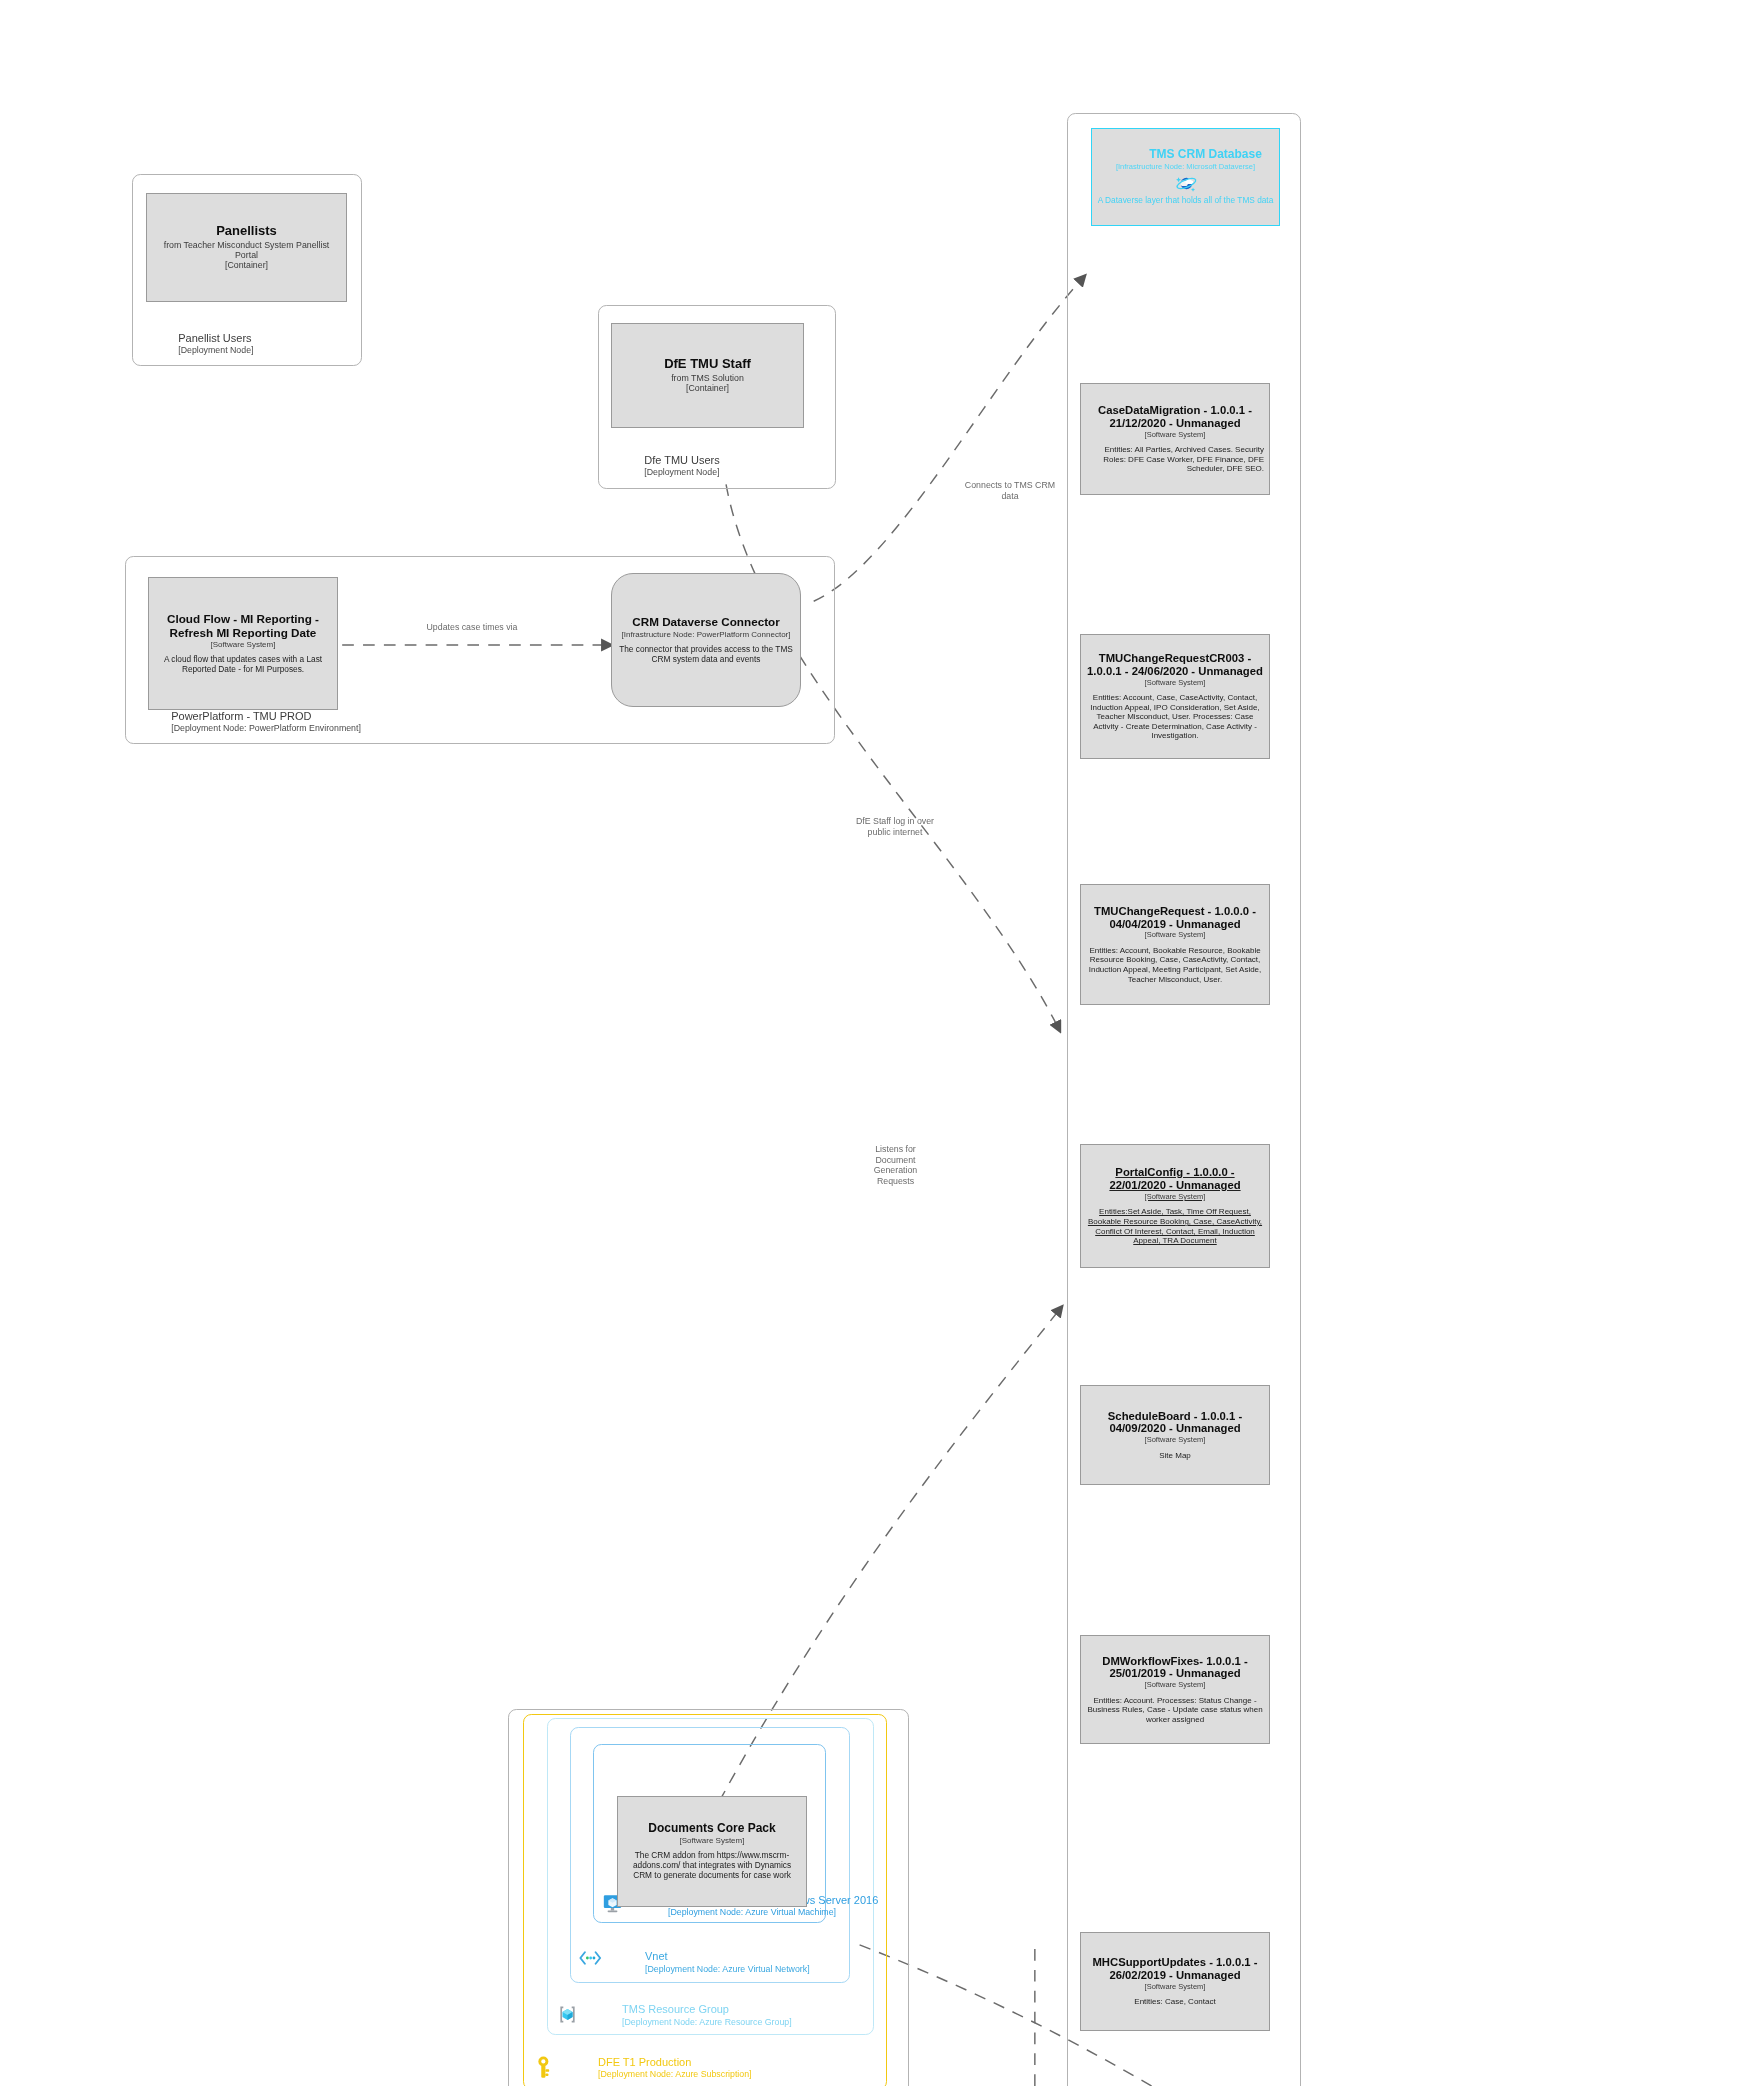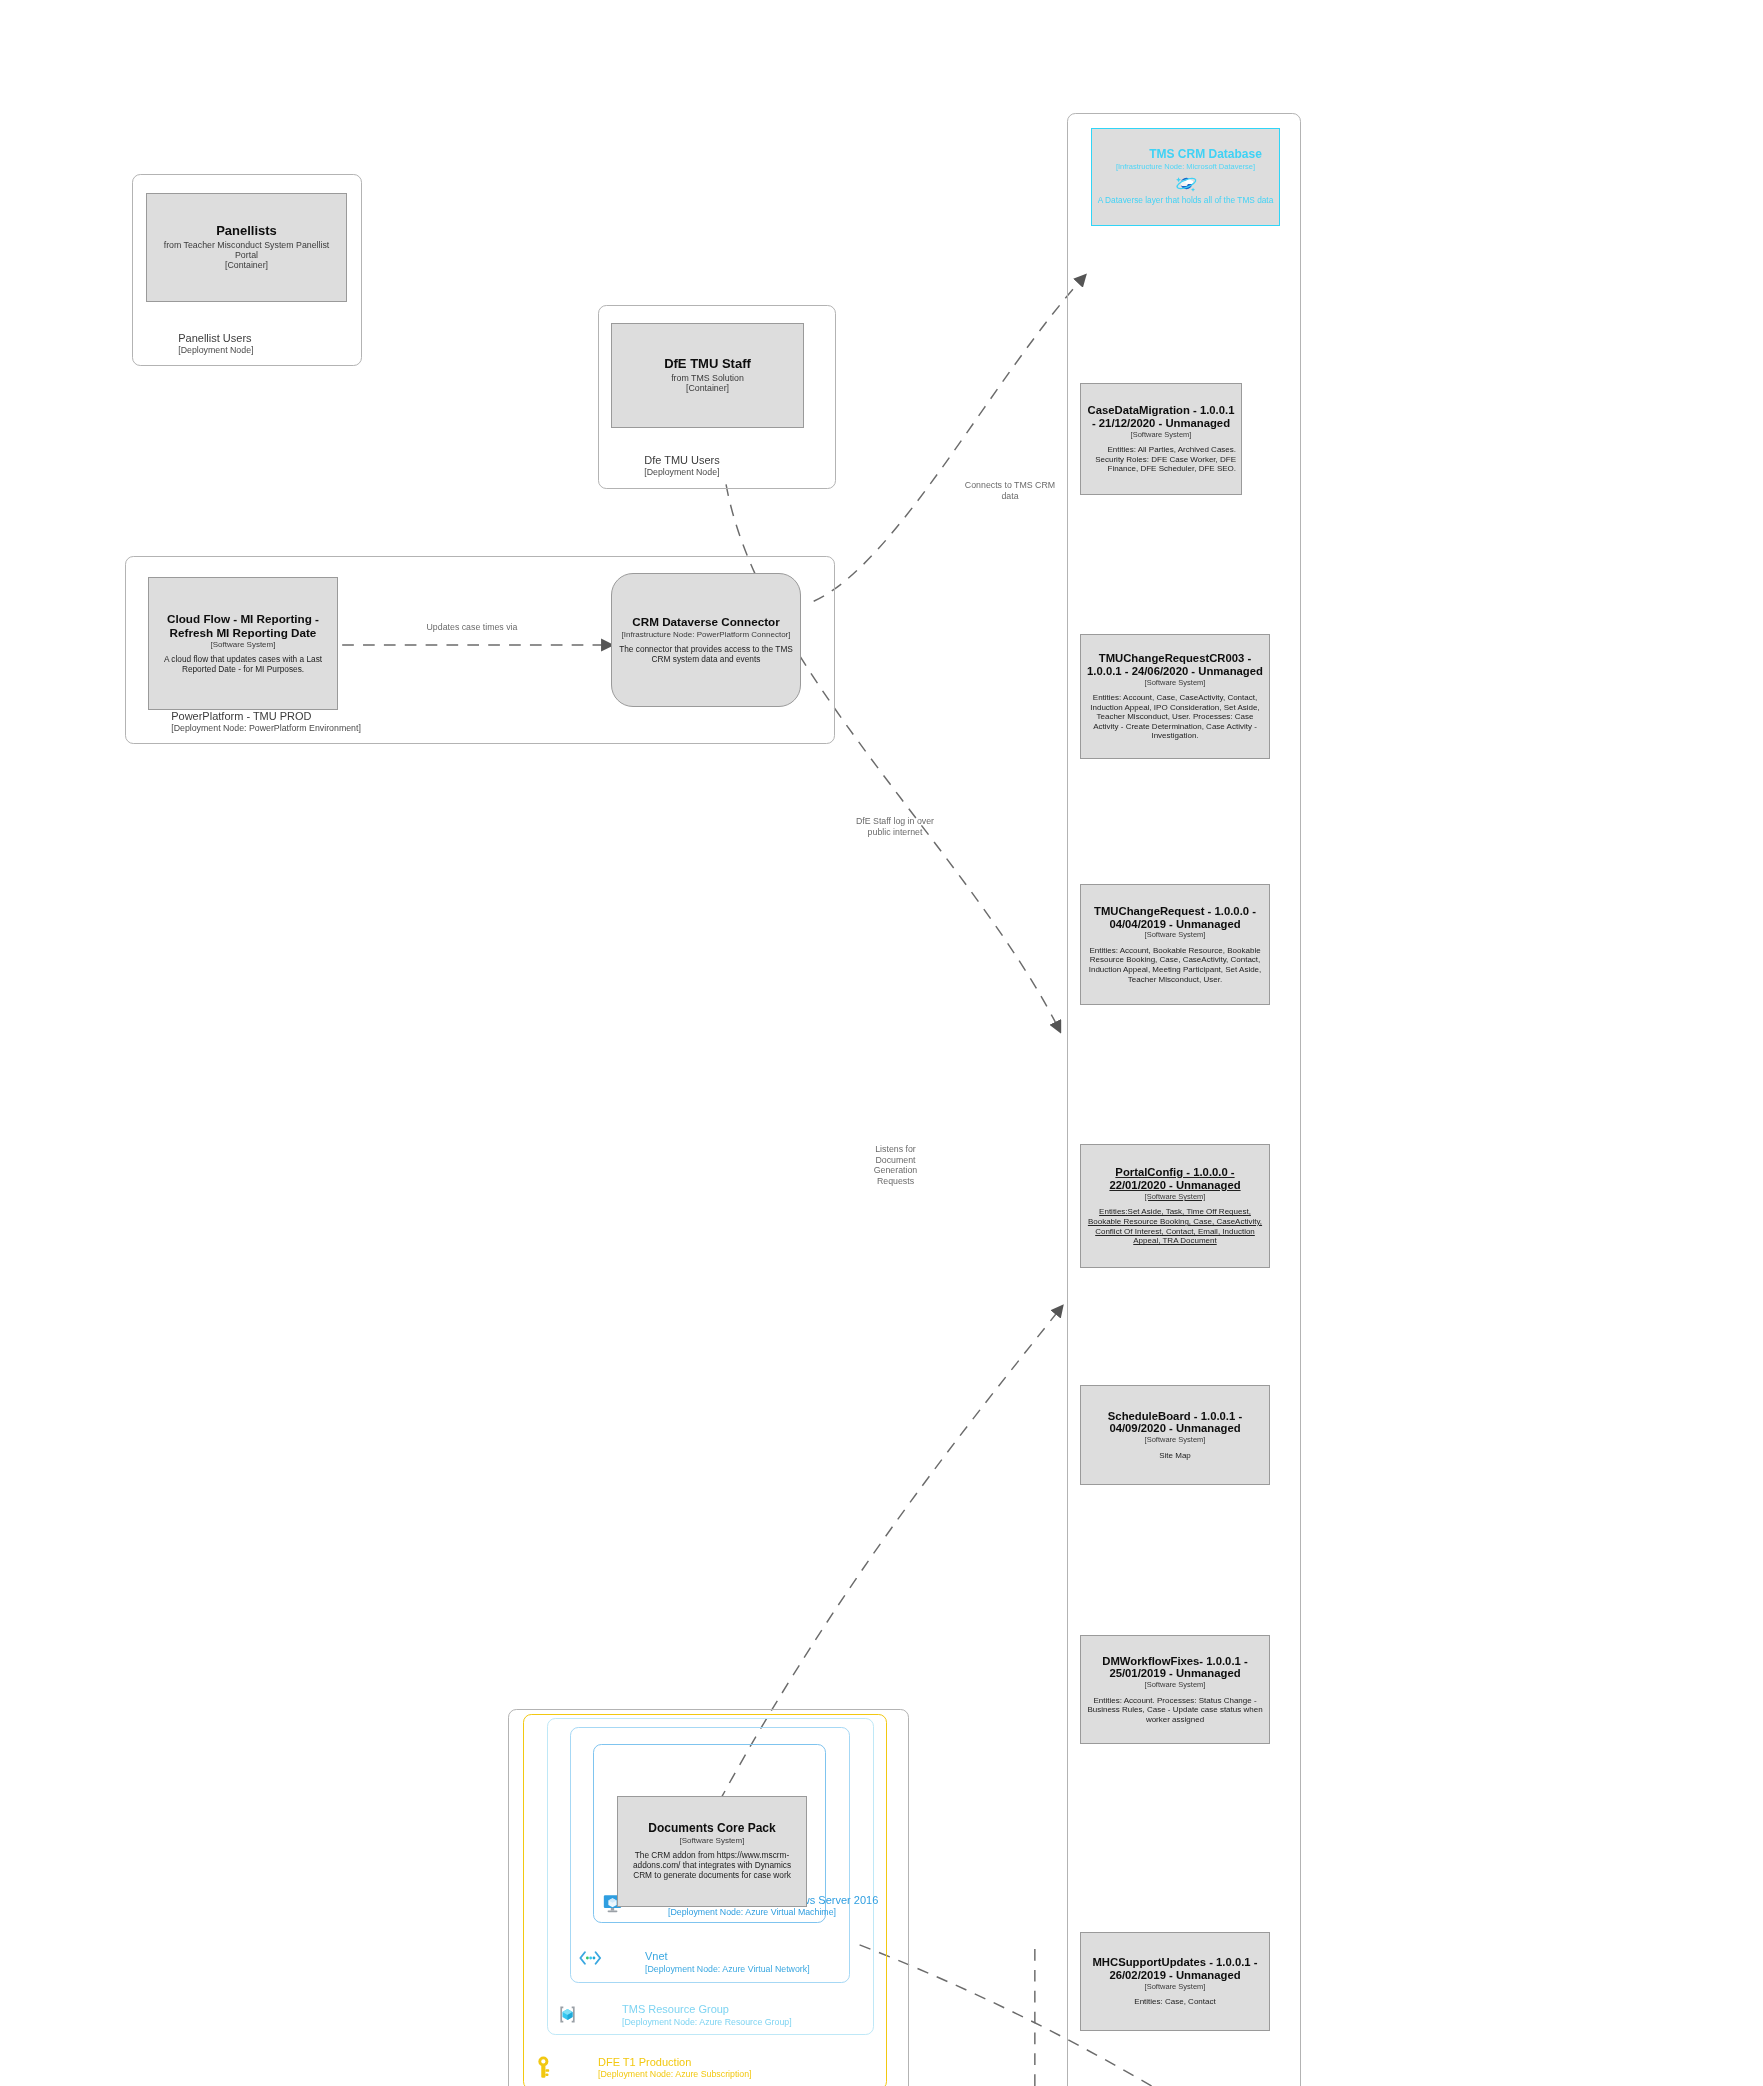--- a/index.html
+++ b/index.html
@@ -194,21 +194,21 @@
         <path d="M18 18 a7 7 0 0 1 13 2 a5 5 0 0 1 -1 9 h-11 a6 6 0 0 1 -1 -11z" fill="#f4f4f4"></path>
         <path d="M32 14 a6 6 0 0 1 11 2 a4 4 0 0 1 -1 8 h-9 a5 5 0 0 1 -1 -10z" fill="#ffffff"></path>
         <ellipse cx="30" cy="23" rx="24" ry="9" fill="none" stroke="#3fd2f5" stroke-width="3.2" transform="rotate(-22 30 23)"></ellipse>
         <path d="M11 8 l2 4 l4 2 l-4 2 l-2 4 l-2 -4 l-4 -2 l4 -2z" fill="#3fd2f5"></path>
         <path d="M46 33 l1.6 3.4 l3.4 1.6 l-3.4 1.6 l-1.6 3.4 l-1.6 -3.4 l-3.4 -1.6 l3.4 -1.6z" fill="#3fd2f5"></path>
       </svg>
     </div>
     <div class="e-desc" style="font-size:8.3px;margin-top:1.7px;">A Dataverse layer that holds all of the TMS data</div>
   </div>
 
-  <div class="elem" style="left:1080px;top:383px;width:162px;height:112px;">
+  <div class="elem" style="left:1080px;top:383px;width:190px;height:112px;">
     <div class="e-name" style="font-size:11.3px;">CaseDataMigration - 1.0.0.1 - 21/12/2020 - Unmanaged</div>
     <div class="e-type" style="font-size:7.5px;">[Software System]</div>
     <div class="e-desc" style="font-size:8px;text-align:right;">Entities: All Parties, Archived Cases. Security Roles: DFE Case Worker, DFE Finance, DFE Scheduler, DFE SEO.</div>
   </div>
 
   <div class="elem" style="left:1080px;top:634px;width:190px;height:125px;">
     <div class="e-name" style="font-size:11.3px;">TMUChangeRequestCR003 - 1.0.0.1 - 24/06/2020 - Unmanaged</div>
     <div class="e-type" style="font-size:7.5px;">[Software System]</div>
     <div class="e-desc" style="font-size:8px;">Entities: Account, Case, CaseActivity, Contact, Induction Appeal, IPO Consideration, Set Aside, Teacher Misconduct, User. Processes: Case Activity - Create Determination, Case Activity - Investigation.</div>
   </div>

